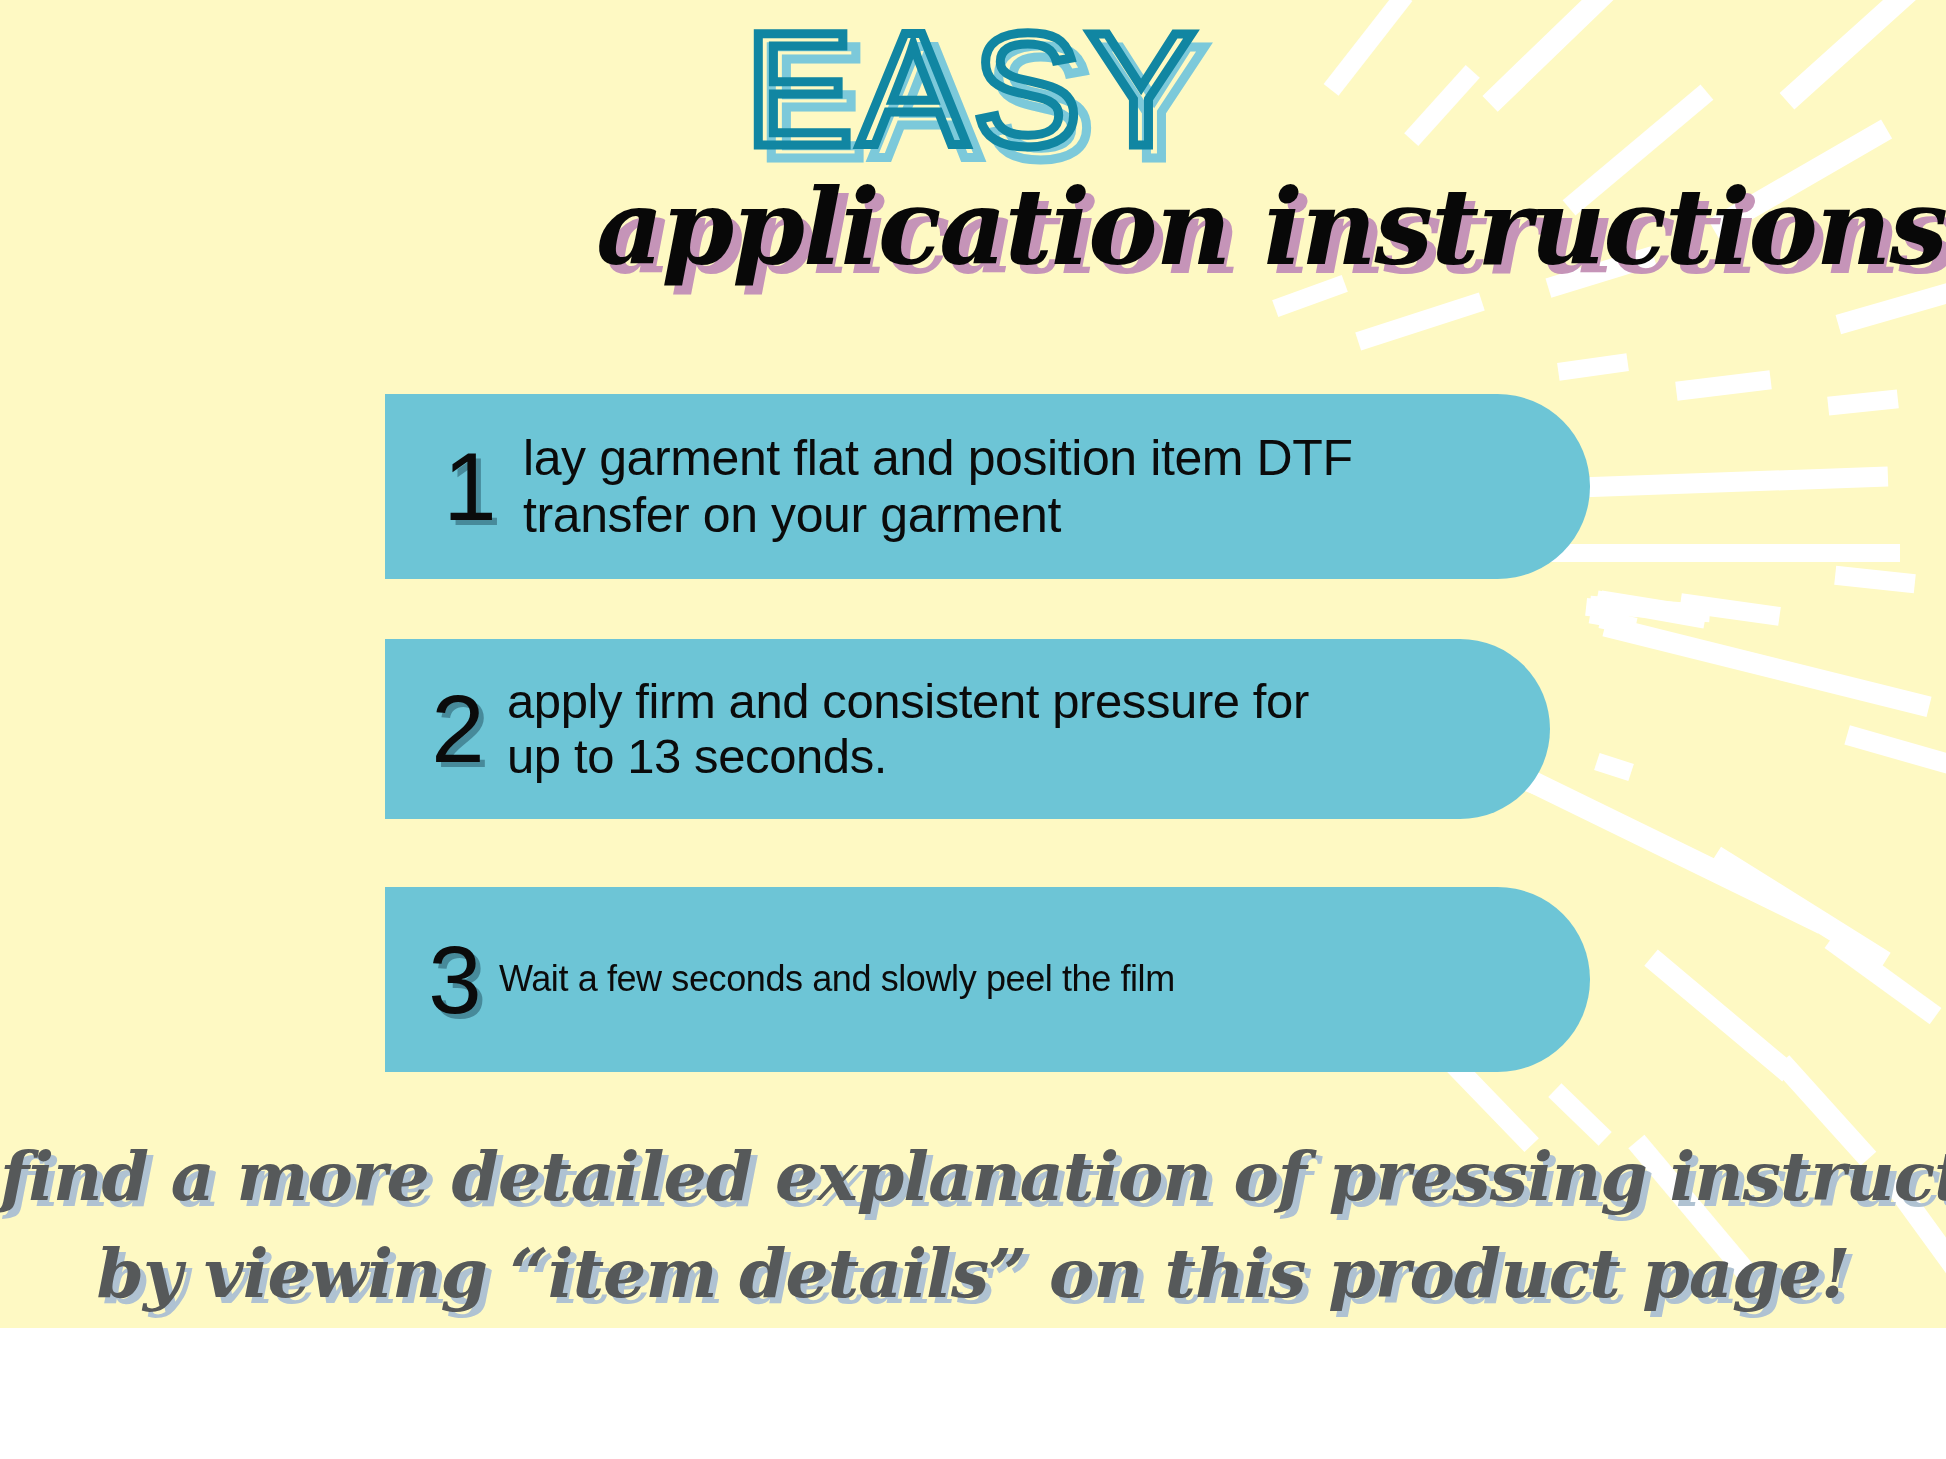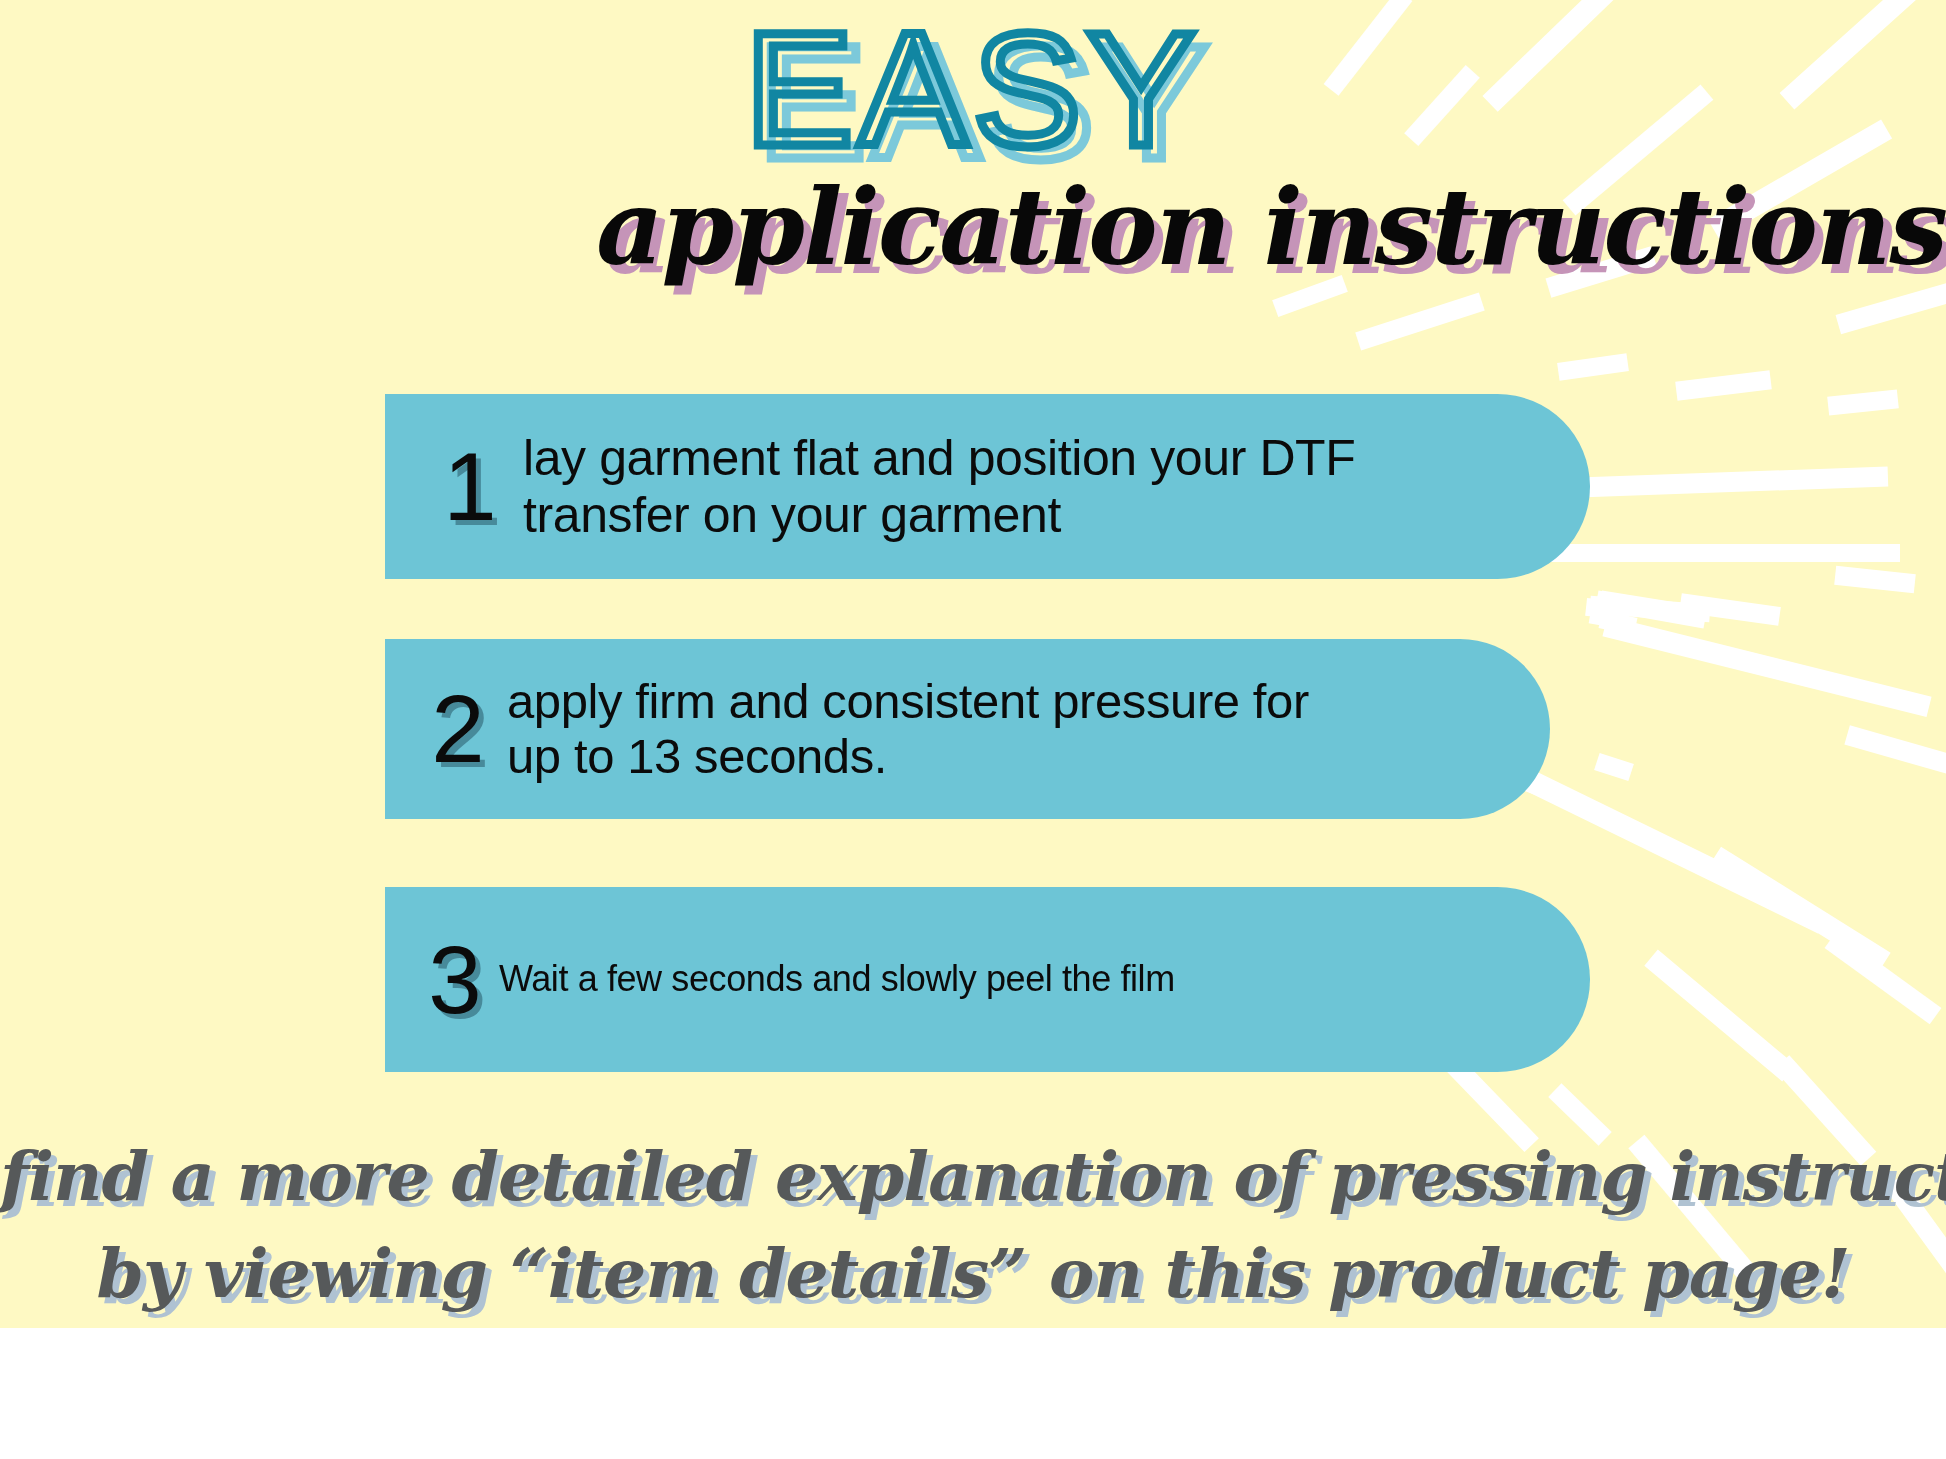--- a/index.html
+++ b/index.html
@@ -198,21 +198,21 @@
     <span class="easy-text">EASY</span>
   </div>
 
   <div id="subtitle">
     <span class="script">application instructions</span>
   </div>
 
   <div class="step" id="step-1">
     <div class="step-number">1</div>
     <div class="step-text">
-      <span class="line">lay garment flat and position your DTF</span>
+      <span class="line">lay garment flat and position item DTF</span>
       <span class="line">transfer on your garment</span>
     </div>
   </div>
 
   <div class="step" id="step-2">
     <div class="step-number">2</div>
     <div class="step-text">
       <span class="line">apply firm and consistent pressure for</span>
       <span class="line">up to 13 seconds.</span>
     </div>

